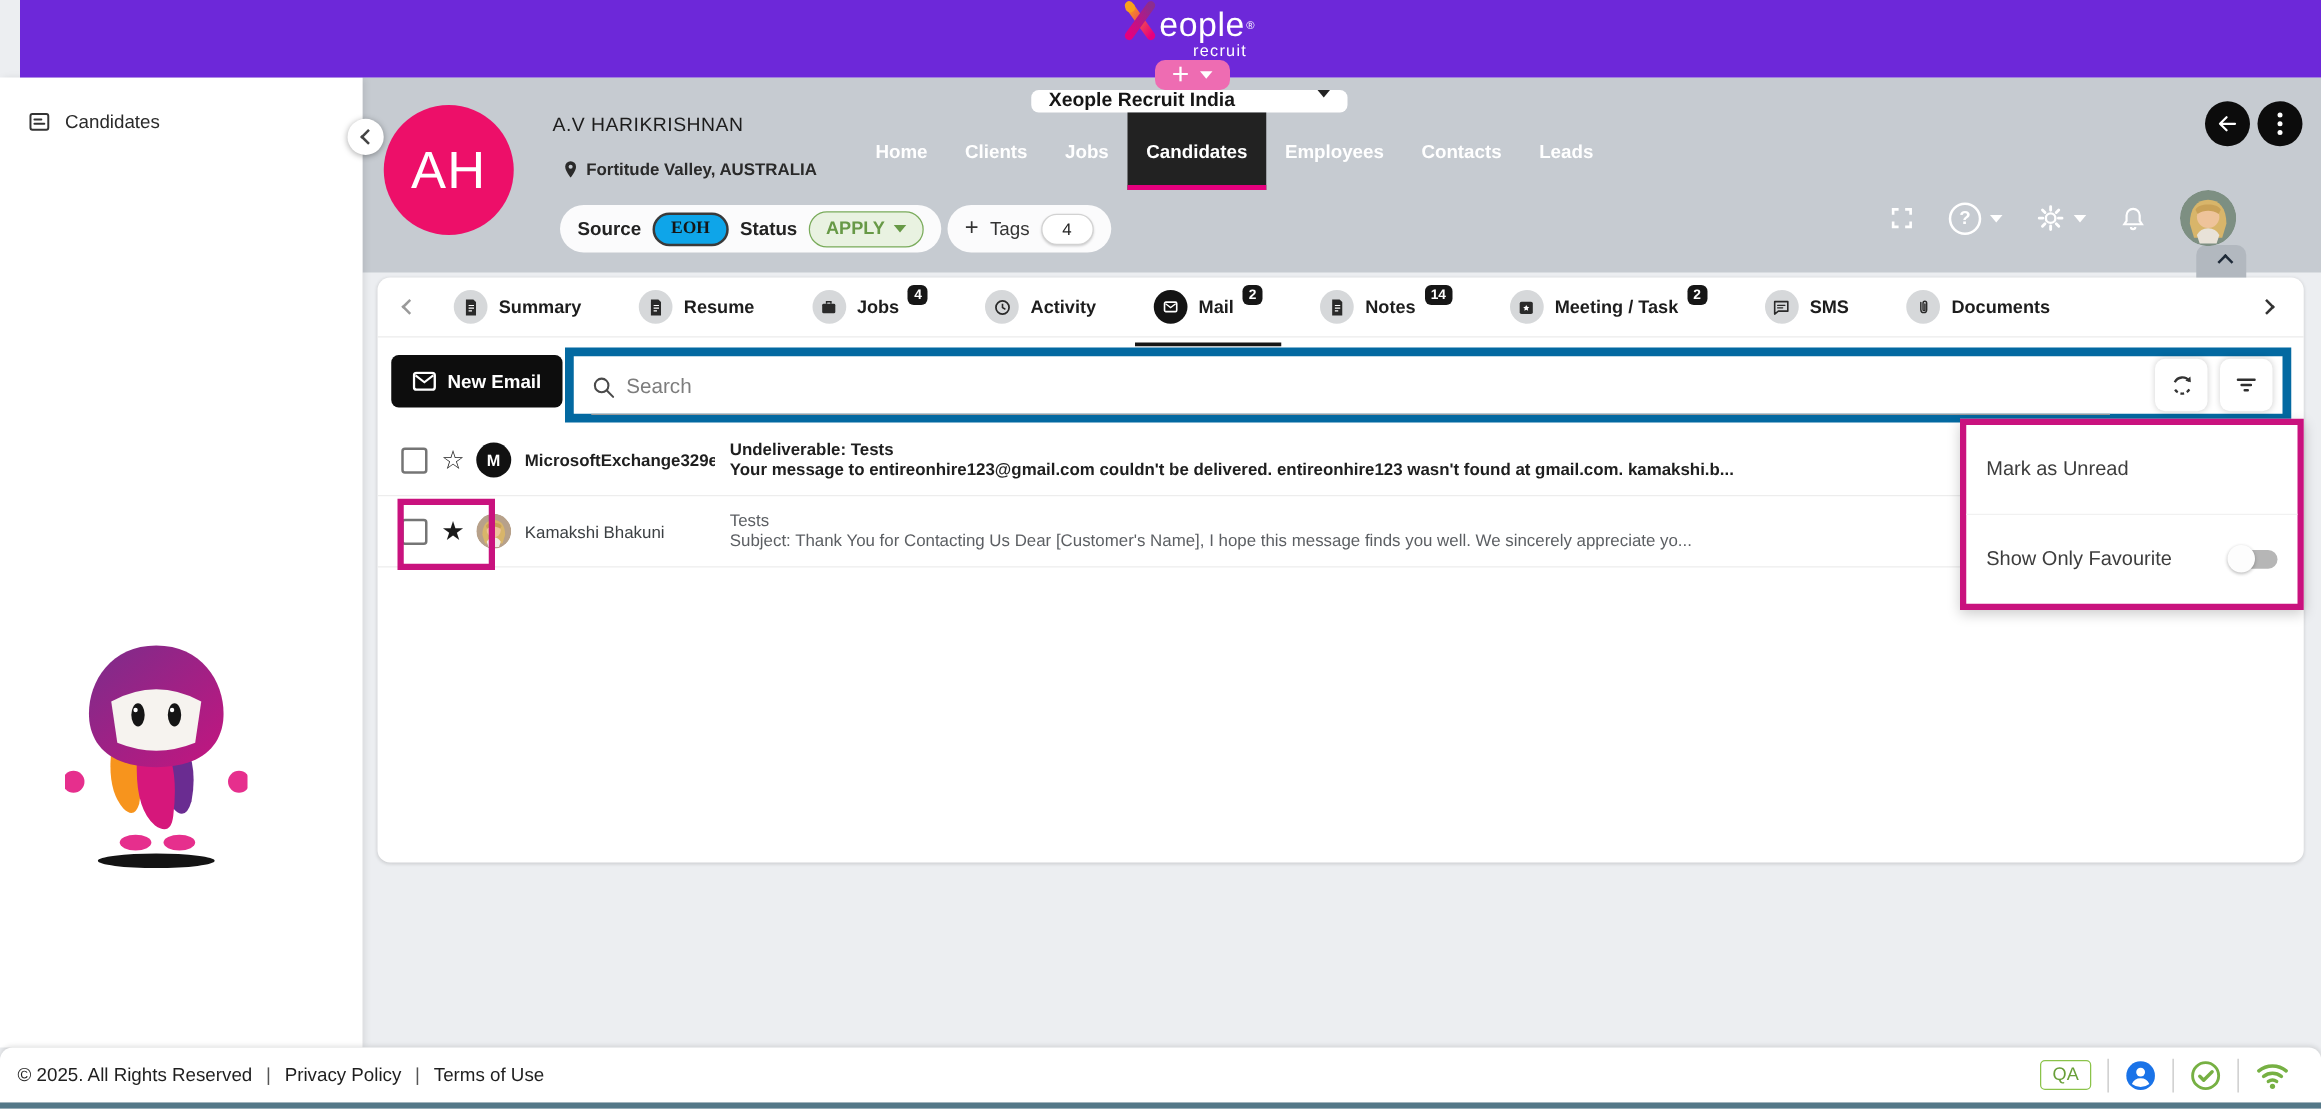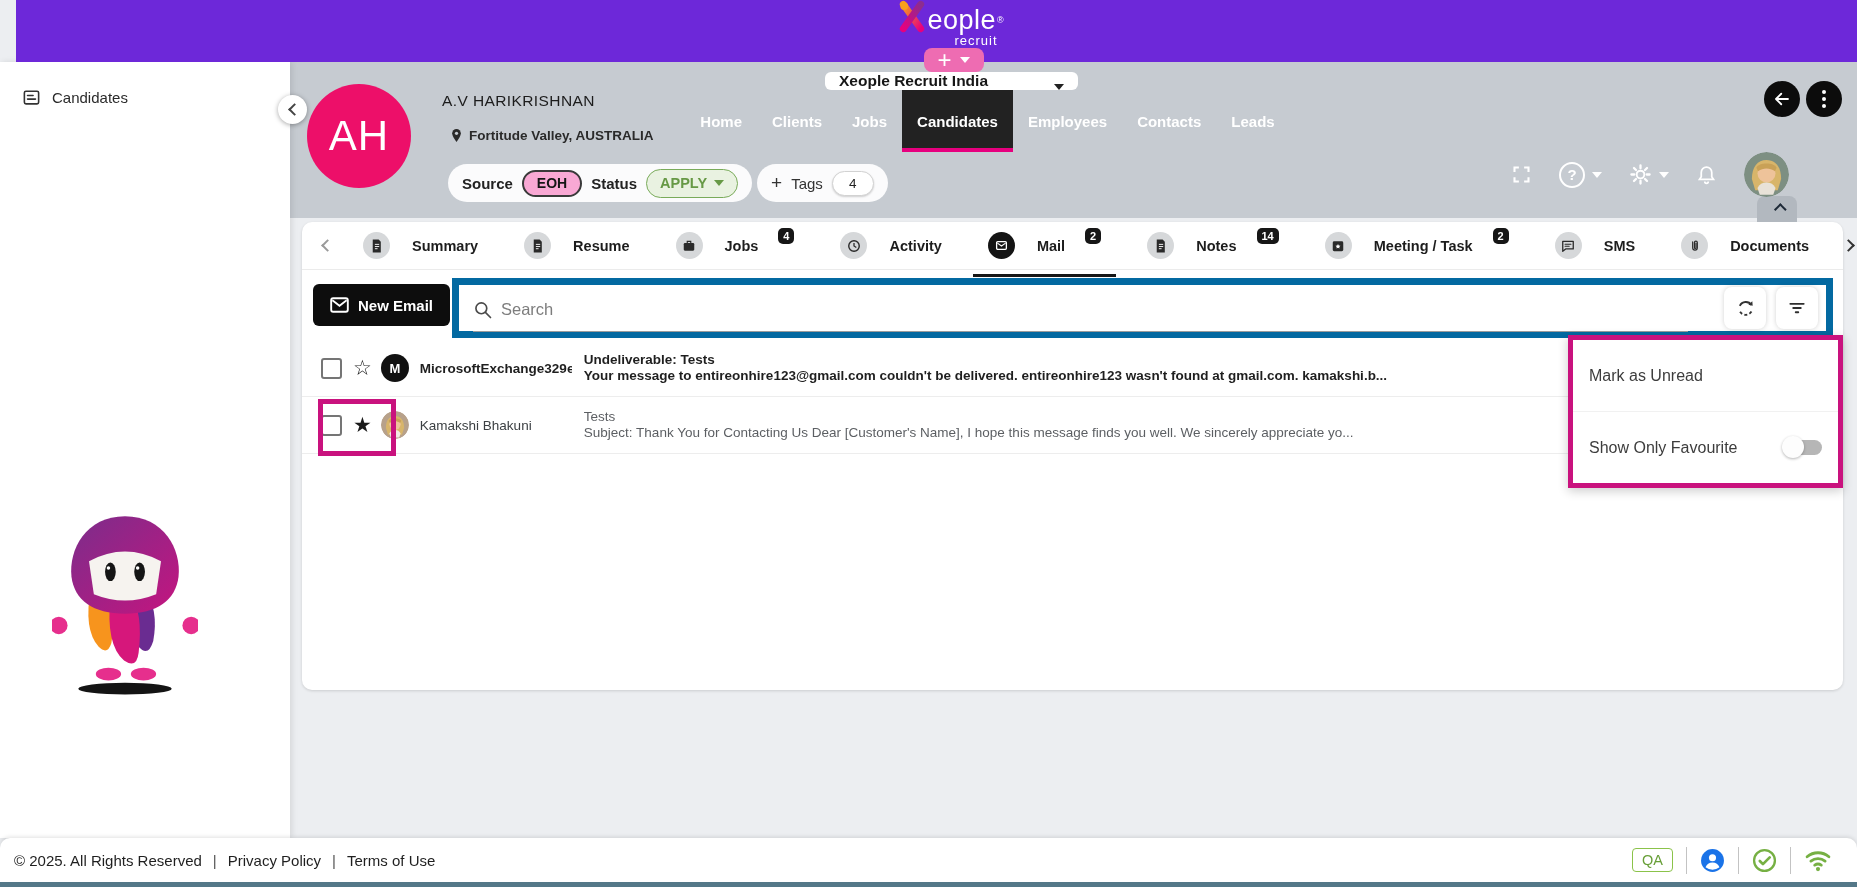--- a/index.html
+++ b/index.html
@@ -14,21 +14,21 @@
   #navbar{position:absolute;left:16px;top:0;width:1857px;height:62px;background:#6d28d9;display:flex;align-items:center;z-index:60;color:#fff;flex-direction:column;}
   .logo{display:flex;flex-direction:column;margin-left:12px;cursor:pointer;}
   .logo-top{display:flex;align-items:flex-end;}
   .logo-word{font-size:27px;font-weight:400;color:#fff;letter-spacing:.5px;line-height:26px;}
   .logo-reg{font-size:9px;vertical-align:top;margin-left:1px;transform:translateY(-8px);display:inline-block;}
   .logo-sub{font-size:13px;color:#fff;text-align:right;letter-spacing:1px;margin-top:0px;padding-right:6px;}
   .add-btn{width:60px;height:44px;background:#ee6cb2;border-radius:8px;margin-left:18px;display:flex;align-items:center;justify-content:center;gap:8px;cursor:pointer;}
   .add-plus{font-size:24px;font-weight:400;color:#fff;line-height:1;}
   .caret{width:0;height:0;border-left:5px solid transparent;border-right:5px solid transparent;border-top:6px solid #fff;}
   .caret.dark{border-top-color:#222;}
-  .org-select{width:253px;height:43px;background:#fff;border-radius:6px;margin-left:14px;display:flex;align-items:flex-end;justify-content:space-between;padding:0 14px;cursor:pointer;}
+  .org-select{width:253px;height:43px;background:#fff;border-radius:6px;margin-left:14px;display:flex;align-items:flex-start;justify-content:space-between;padding:0 14px;cursor:pointer;}
   .org-select span{font-size:15.5px;font-weight:700;color:#161616;}
   nav{display:flex;align-items:center;height:62px;margin-left:86px;}
   .nav-item{height:62px;display:flex;align-items:center;padding:0 15px;font-size:15px;font-weight:700;color:#fff;position:relative;cursor:pointer;}
   .nav-item.active{background:#222;}
   .nav-item.active::after{content:"";position:absolute;left:0;right:0;bottom:0;height:4px;background:#e6007e;}
   .nav-right{display:flex;align-items:center;gap:27px;margin-left:auto;margin-right:84px;}
   .nav-ico{display:flex;align-items:center;gap:7px;cursor:pointer;}
   .help-circle{width:26px;height:26px;border:2px solid #fff;border-radius:50%;display:flex;align-items:center;justify-content:center;font-size:15px;font-weight:700;color:#fff;}
   .nav-avatar{width:45px;height:45px;border-radius:50%;overflow:hidden;cursor:pointer;}
 
@@ -44,37 +44,37 @@
   #mascot{position:absolute;left:52px;top:448px;width:146px;height:186px;}
 
   
   #band{position:absolute;left:290px;top:62px;width:1567px;height:156px;background:#c6cbd1;}
   .cand-avatar{position:absolute;left:17px;top:22px;width:104px;height:104px;border-radius:50%;background:#ed0f69;color:#fff;display:flex;align-items:center;justify-content:center;font-size:42px;letter-spacing:1px;}
   .cand-name{position:absolute;left:152px;top:30px;font-size:15.5px;color:#1c1c1c;letter-spacing:.4px;}
   .cand-loc{position:absolute;left:160px;top:66px;display:flex;align-items:center;gap:6px;font-size:13.5px;font-weight:700;color:#2a2a2a;}
   .pill-row{position:absolute;left:158px;top:102px;display:flex;gap:5px;}
   .pill-group{background:#fbfbfc;border-radius:19px;height:38px;display:flex;align-items:center;gap:9px;padding:0 14px;}
   .pill-label{font-size:15px;font-weight:700;color:#222;}
-  .pill-eoh{height:27px;border:2px solid #3a3a3a;border-radius:14px;background:#f9a8d4;display:flex;align-items:center;padding:0 13px;font-size:14px;font-weight:700;color:#161616;}
+  .pill-eoh{height:27px;border:2px solid #3a3a3a;border-radius:14px;background:#0ea5e9;display:flex;align-items:center;padding:0 13px;font-size:14px;font-weight:700;color:#161616;font-family:Liberation Serif, serif;}
   .pill-apply{height:29px;border:1.5px solid #79ab5a;border-radius:15px;background:#e9f2e1;display:flex;align-items:center;gap:7px;padding:0 13px;font-size:14.5px;font-weight:700;color:#679946;cursor:pointer;}
   .caret.green{border-top-color:#679946;}
   .tags-plus{font-size:19px;color:#333;font-weight:400;}
   .tags-lbl{font-size:15px;color:#333;}
   .tags-count{height:25px;min-width:42px;border:1px solid #d2d2d2;border-radius:13px;background:#fff;box-shadow:0 1px 2px rgba(0,0,0,.18);display:flex;align-items:center;justify-content:center;font-size:13.5px;color:#222;cursor:pointer;}
   .hdr-actions{position:absolute;top:19px;right:15px;display:flex;gap:6px;}
   .circ-btn{width:36px;height:36px;border-radius:50%;background:#0c0c0c;display:flex;align-items:center;justify-content:center;cursor:pointer;}
   .kebab{display:flex;flex-direction:column;align-items:center;}
   .kebab i{width:4px;height:4px;border-radius:50%;background:#fff;margin:1.6px 0;}
   #collapse-tab{position:absolute;left:1757px;top:196px;width:40px;height:26px;background:#b2b8bf;border-radius:8px 8px 0 0;display:flex;align-items:center;justify-content:center;cursor:pointer;z-index:4;}
 
   
   #card{position:absolute;left:302px;top:222px;width:1541px;height:468px;background:#fff;border-radius:10px;box-shadow:0 1px 3px rgba(0,0,0,.14);}
   .tabs-row{height:48px;display:flex;align-items:center;border-bottom:1px solid #ebebeb;position:relative;padding:0 10px;}
   .tab-scroll-btn{padding:0 8px;cursor:pointer;display:flex;align-items:center;}
-  .tab{display:flex;align-items:center;gap:22px;padding:4px 23px;height:60px;font-size:14.5px;font-weight:700;color:#1d1d1d;position:relative;cursor:pointer;white-space:nowrap;}
+  .tab{display:flex;align-items:center;gap:9px;padding:4px 23px;height:60px;font-size:14.5px;font-weight:700;color:#1d1d1d;position:relative;cursor:pointer;white-space:nowrap;}
   .tab-ico{width:27px;height:27px;border-radius:50%;background:#d6d8da;display:flex;align-items:center;justify-content:center;flex:none;}
   .tab.active .tab-ico{background:#141414;}
   .tab.active::after{content:"";position:absolute;left:8px;right:8px;bottom:-1px;height:3px;background:#161616;}
   .badge{background:#161616;color:#fff;font-size:11px;font-weight:700;border-radius:5px;padding:2px 5px;transform:translateY(-10px);margin-left:-2px;}
   .tab-next{margin-left:auto;padding:0 12px;cursor:pointer;display:flex;align-items:center;}
 
   .toolbar{position:relative;height:70px;}
   .new-email{position:absolute;left:11px;top:14px;height:42px;background:#0d0d0d;border-radius:6px;color:#fff;display:flex;align-items:center;gap:9px;padding:0 17px;font-size:15px;font-weight:700;cursor:pointer;}
   .annot{border:7px solid #0369a1;}
   .search-annot{position:absolute;left:150px;top:8px;width:1381px;height:60px;display:flex;align-items:center;padding:0 8px 0 6px;background:#fff;}

